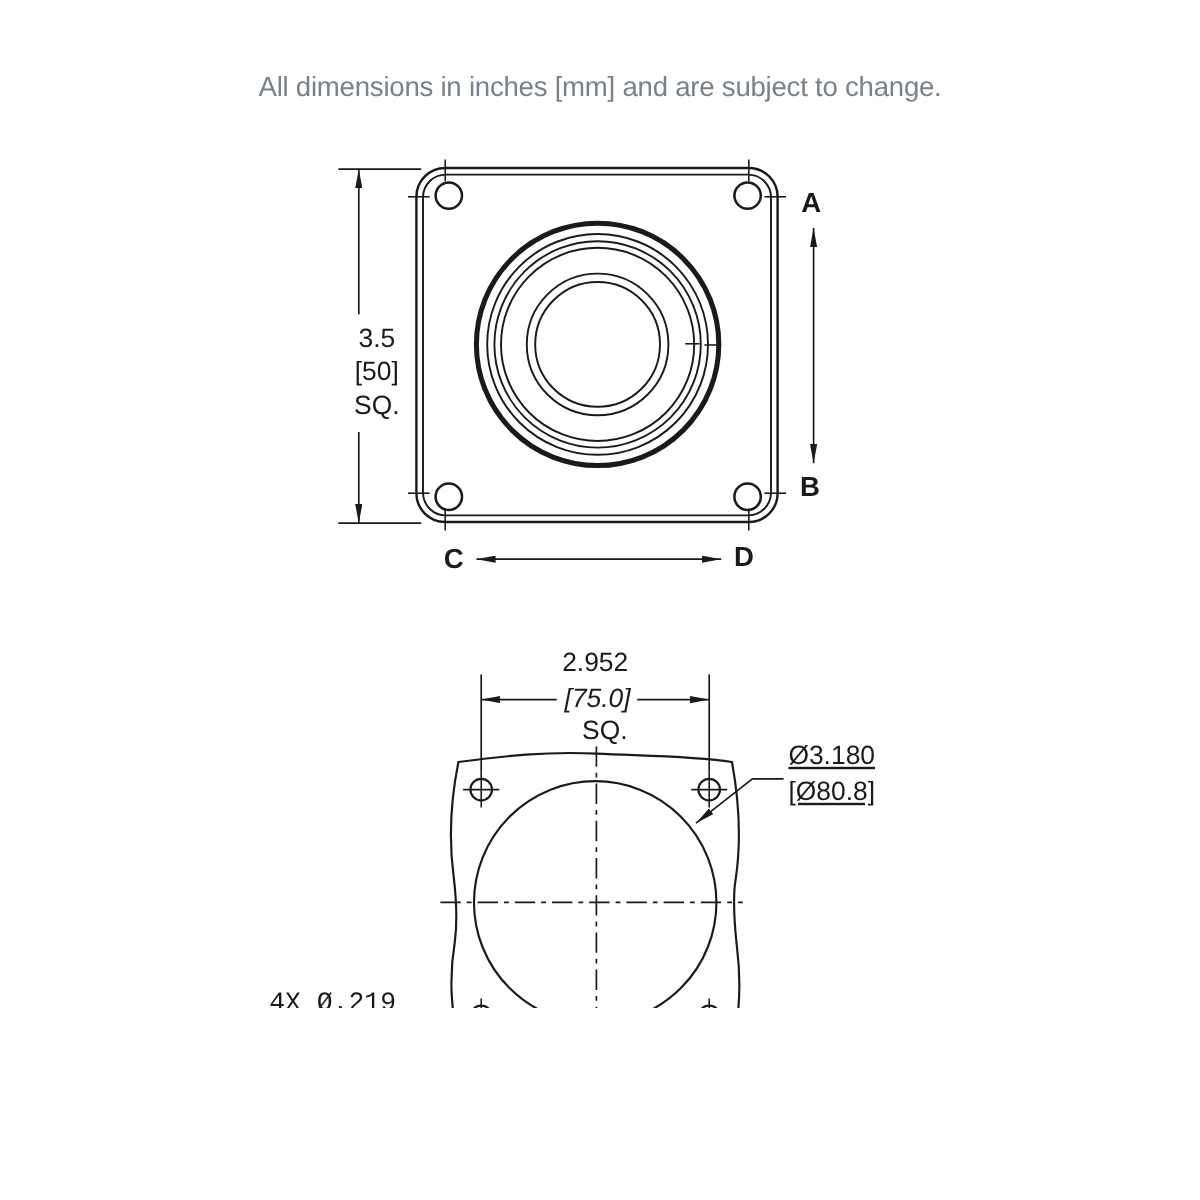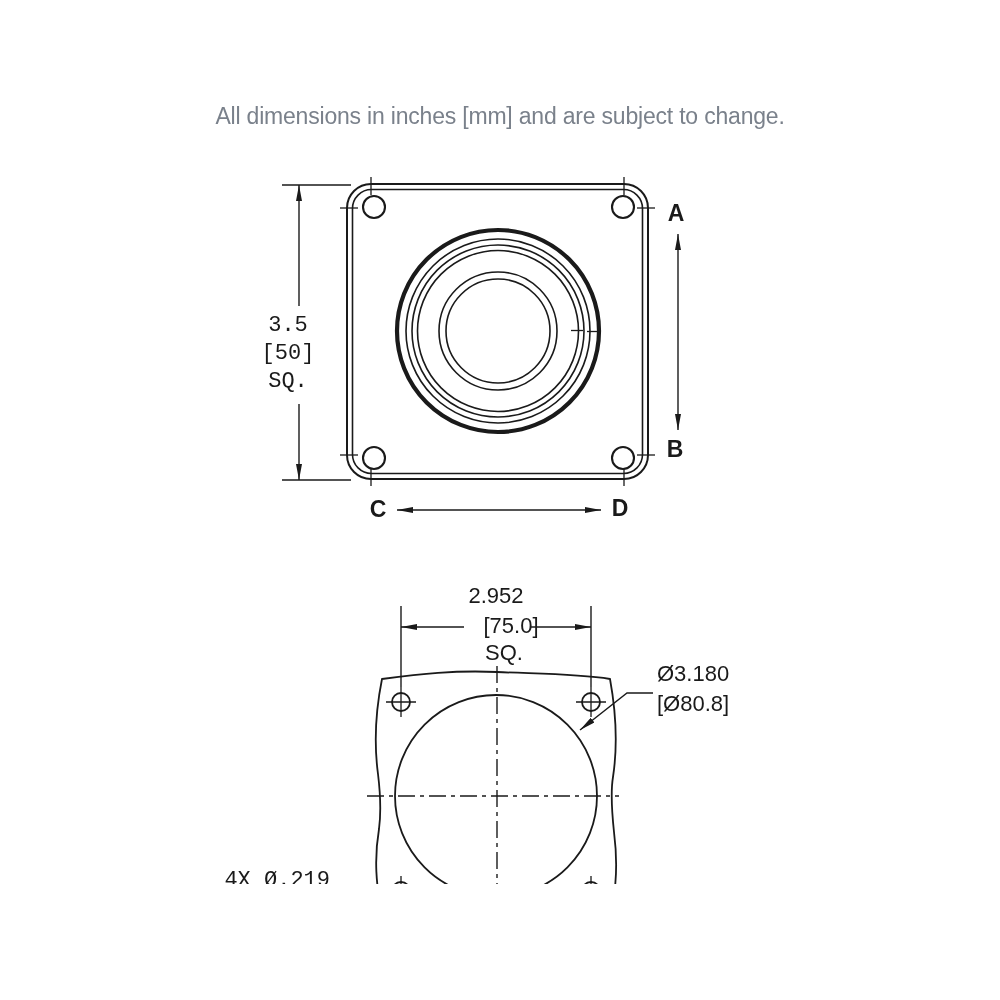--- a/index.html
+++ b/index.html
@@ -2,21 +2,20 @@
 <html><head>
 <meta charset="utf-8">
 <style>
   html,body{margin:0;padding:0;background:#ffffff;}
   .canvas{
     position:relative;
     width:1000px;height:840px;
     background:#ffffff;
     overflow:hidden;
     font-family:"Liberation Sans", sans-serif;
-    margin-top:44px;
   }
   svg.artwork{position:absolute;left:0;top:0;}
   .lbl{
     position:absolute;
     color:#1a1a1a;
     font-family:"Liberation Sans", sans-serif;
     font-size:22px;
     line-height:28px;
     white-space:nowrap;
   }
@@ -33,21 +32,21 @@
   }
   .dirletter{
     font-weight:700;
     font-size:23px;
     width:36px;
     text-align:center;
     line-height:26px;
   }
   .dim3{line-height:28px;width:92px;}
   .dimline{line-height:26px;width:110px;}
-  .twoline{line-height:30px;}
+  .twoline{line-height:30px;text-decoration:underline;}
   .mountlbl{line-height:29px;width:140px;font-family:Liberation Mono, monospace;}
 </style>
 </head>
 <body>
 
 <div class="canvas">
 
   <svg class="artwork" width="1000" height="1000" viewBox="0 0 1000 1000">
     <defs>
       <marker id="arr" viewBox="0 0 16 6" refX="16" refY="3" markerWidth="16" markerHeight="6" markerUnits="userSpaceOnUse" orient="auto-start-reverse">
@@ -148,33 +147,33 @@
       </g>
 
       <path d="M653,649 L627,649 L580,686" stroke-width="1.4" marker-end="url(#arr)"></path>
 
       <path d="M333,849 H392" stroke-width="1.4" marker-end="url(#arr)"></path>
     </g>
   </svg>
 
   <div class="note">All dimensions in inches [mm] and are subject to change.</div>
 
-  <div class="lbl center dim3" style="left:242px;top:268px;font-family:Liberation Mono, monospace;">
+  <div class="lbl center dim3" style="left:268px;top:268px;">
     <span class="row">3.5</span>
     <span class="row">[50]</span>
     <span class="row">SQ.</span>
   </div>
 
   <div class="lbl dirletter" style="left:658px;top:156px;">A</div>
   <div class="lbl dirletter" style="left:657px;top:392px;">B</div>
   <div class="lbl dirletter" style="left:360px;top:452px;">C</div>
   <div class="lbl dirletter" style="left:602px;top:451px;">D</div>
 
   <div class="lbl center dimline" style="left:441px;top:539px;">2.952</div>
-  <div class="lbl center dimline" style="left:456px;top:569px;">[75.0]</div>
+  <div class="lbl center dimline" style="left:443px;top:569px;font-style:italic;">[75.0]</div>
   <div class="lbl center dimline" style="left:449px;top:596px;">SQ.</div>
 
   <div class="lbl twoline" style="left:657px;top:615px;">
     <span class="row">Ø3.180</span>
     <span class="row">[Ø80.8]</span>
   </div>
 
   <div class="lbl right mountlbl" style="left:190px;top:822px;">
     <span class="row">4X Ø.219</span>
   </div>

